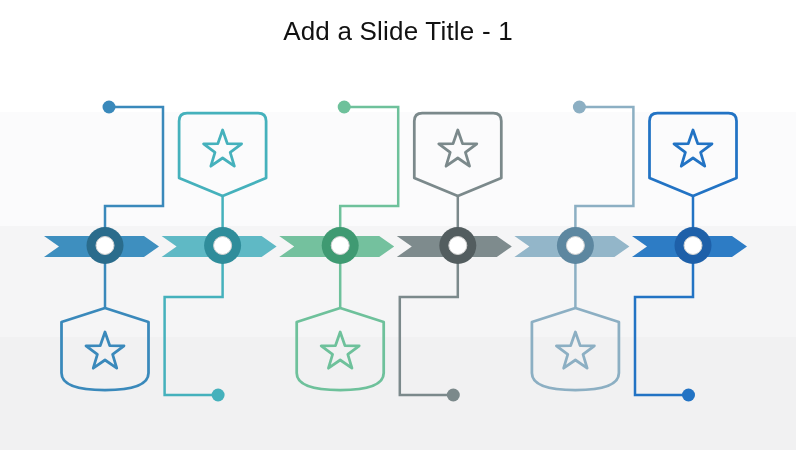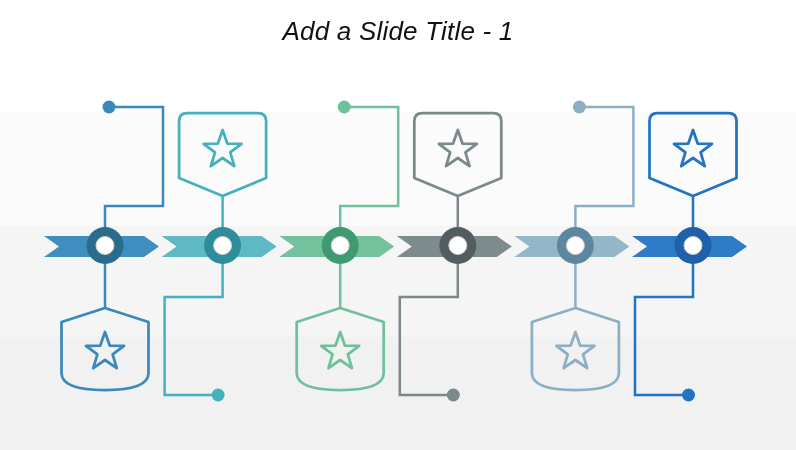--- a/index.html
+++ b/index.html
@@ -5,21 +5,21 @@
   html,body{margin:0;padding:0;}
   body{
     width:796px;height:450px;
     font-family:"Liberation Sans","DejaVu Sans",sans-serif;
     background:#ffffff;overflow:hidden;
   }
   .slide{position:relative;width:796px;height:450px;overflow:hidden;background:#ffffff;}
   .slide-title{
     position:absolute;top:16px;left:0;width:100%;
     text-align:center;font-size:26px;line-height:30px;
-    color:#111111;letter-spacing:0.2px;white-space:nowrap;font-style:italic;
+    color:#111111;letter-spacing:0.2px;white-space:nowrap;
   }
   svg.diagram{position:absolute;left:0;top:0;}
 </style>
 </head>
 <body>
 
 <div class="slide">
   <svg class="diagram" id="diagram-svg" width="796" height="450" viewBox="0 0 796 450">
       <rect x="0" y="0" width="796" height="112" fill="#ffffff"></rect>
       <rect x="0" y="112" width="796" height="114" fill="#fbfbfc"></rect>

